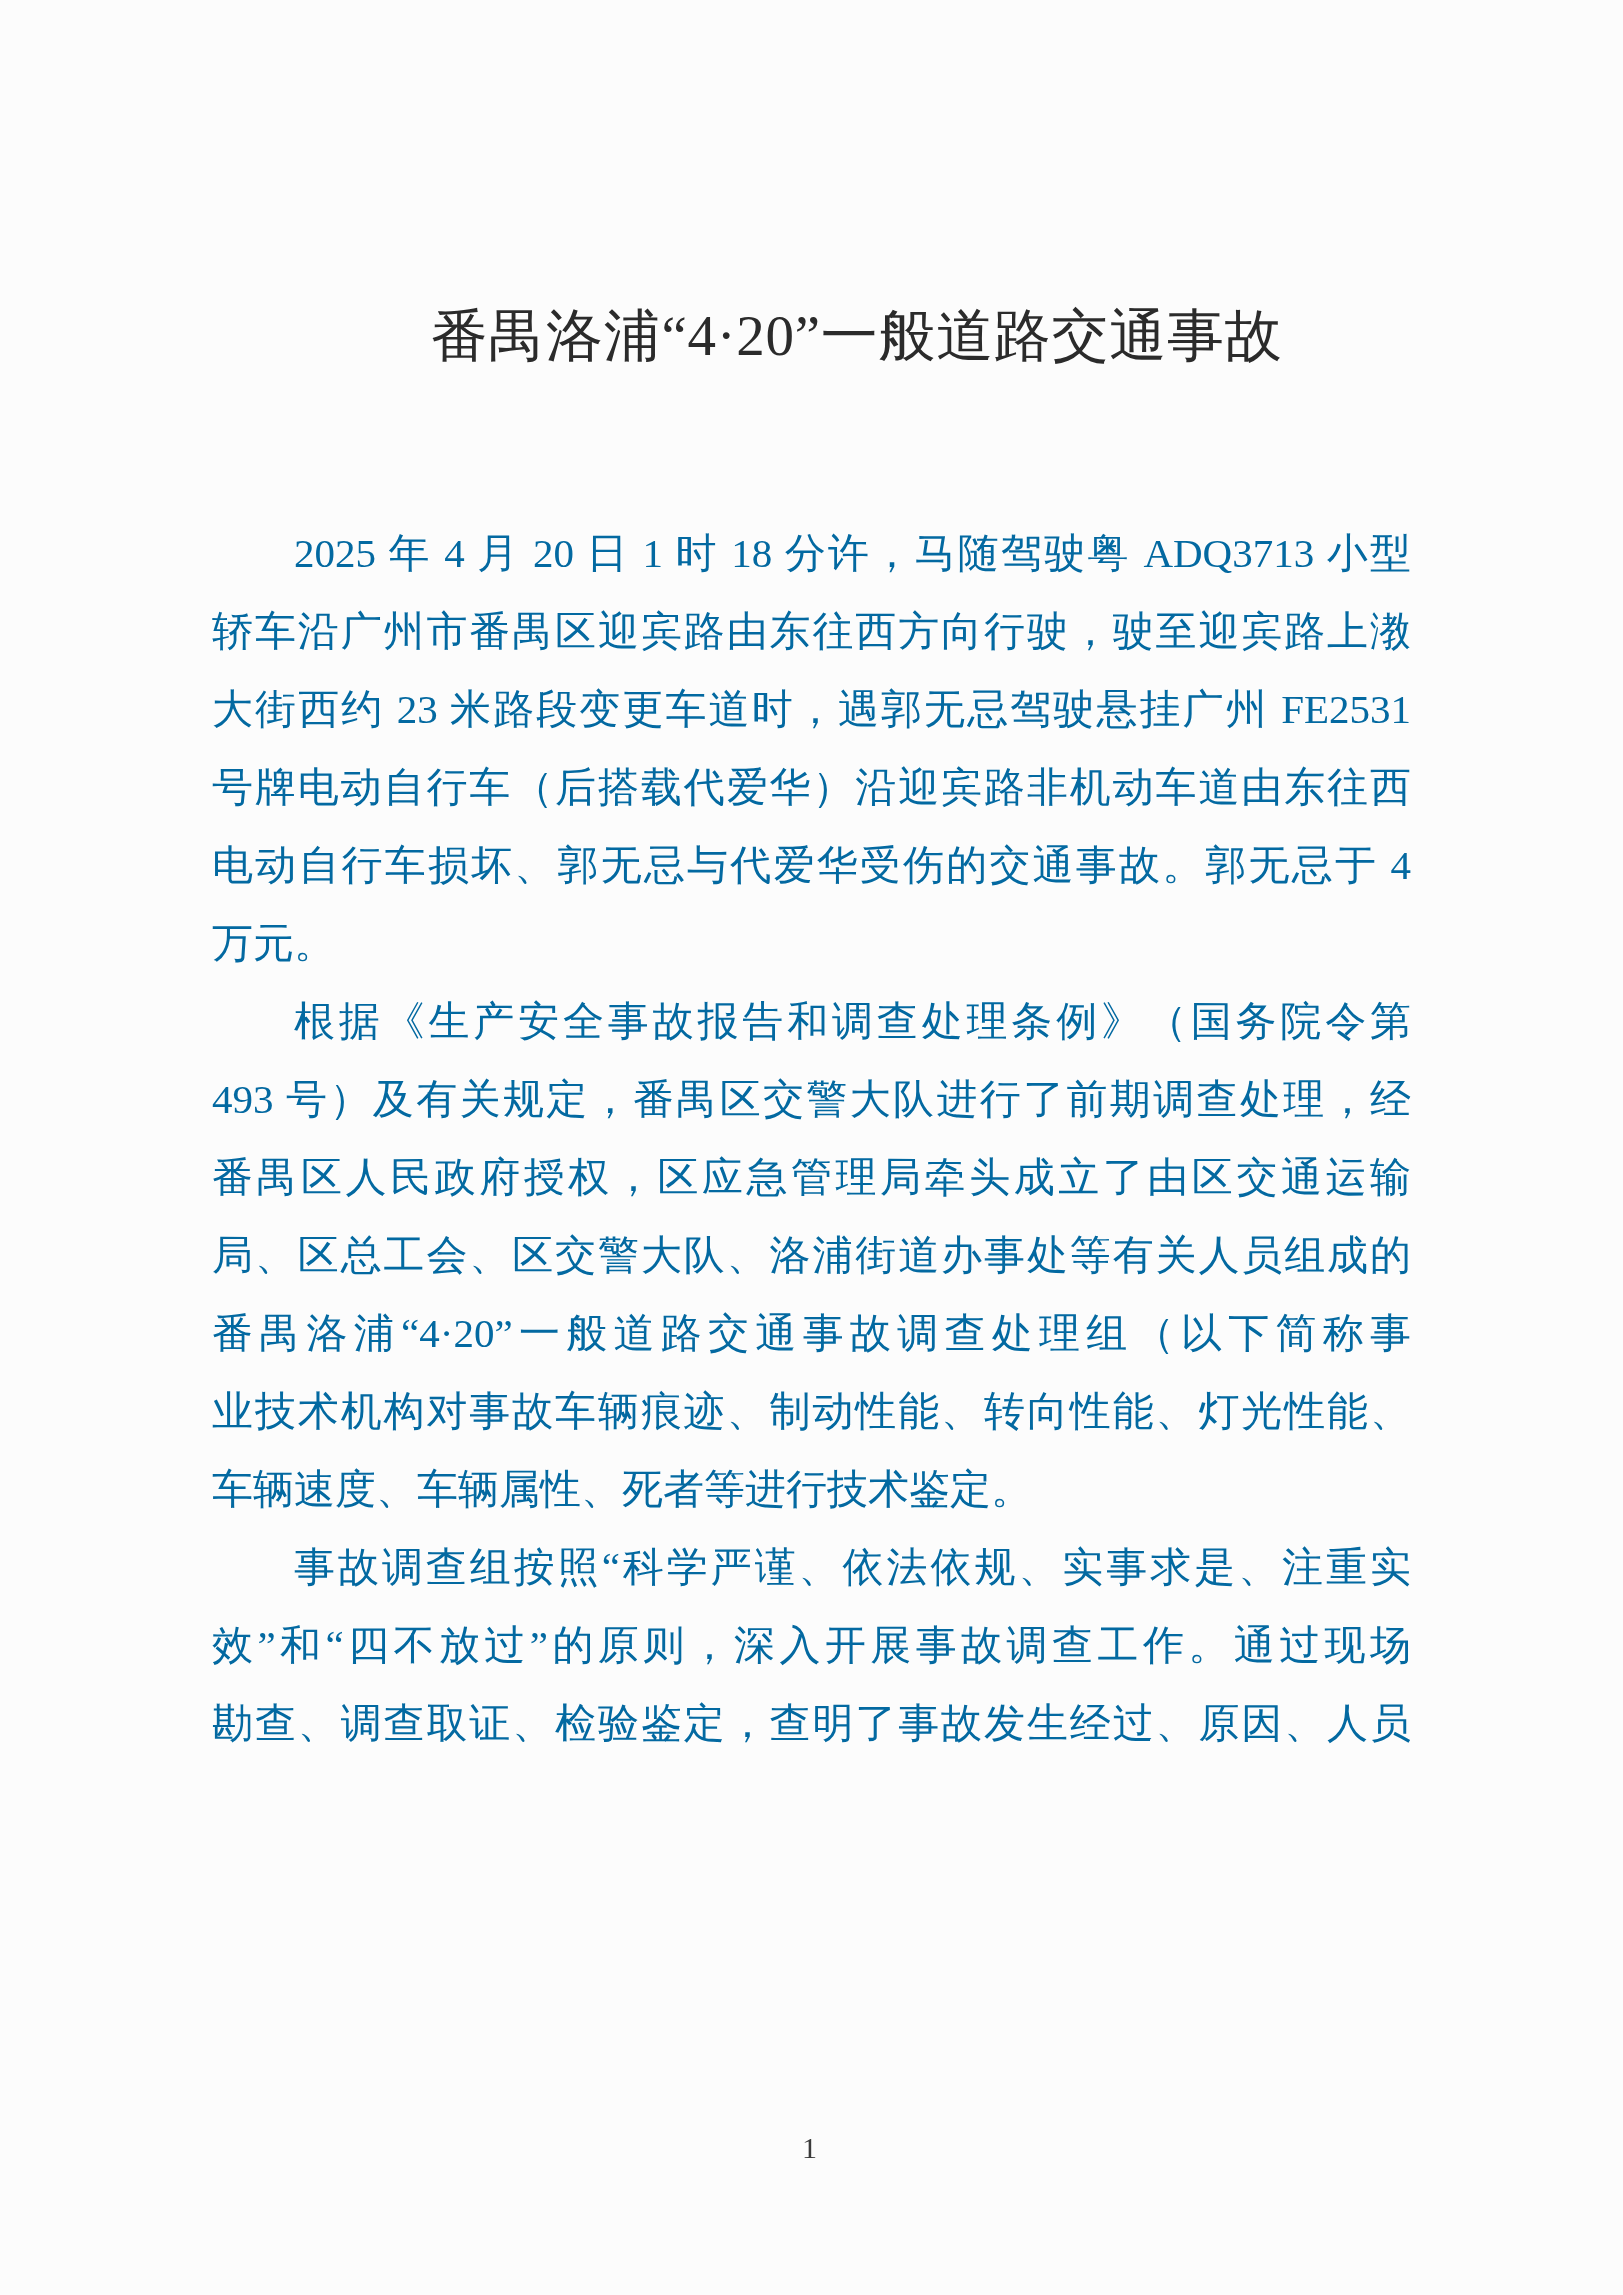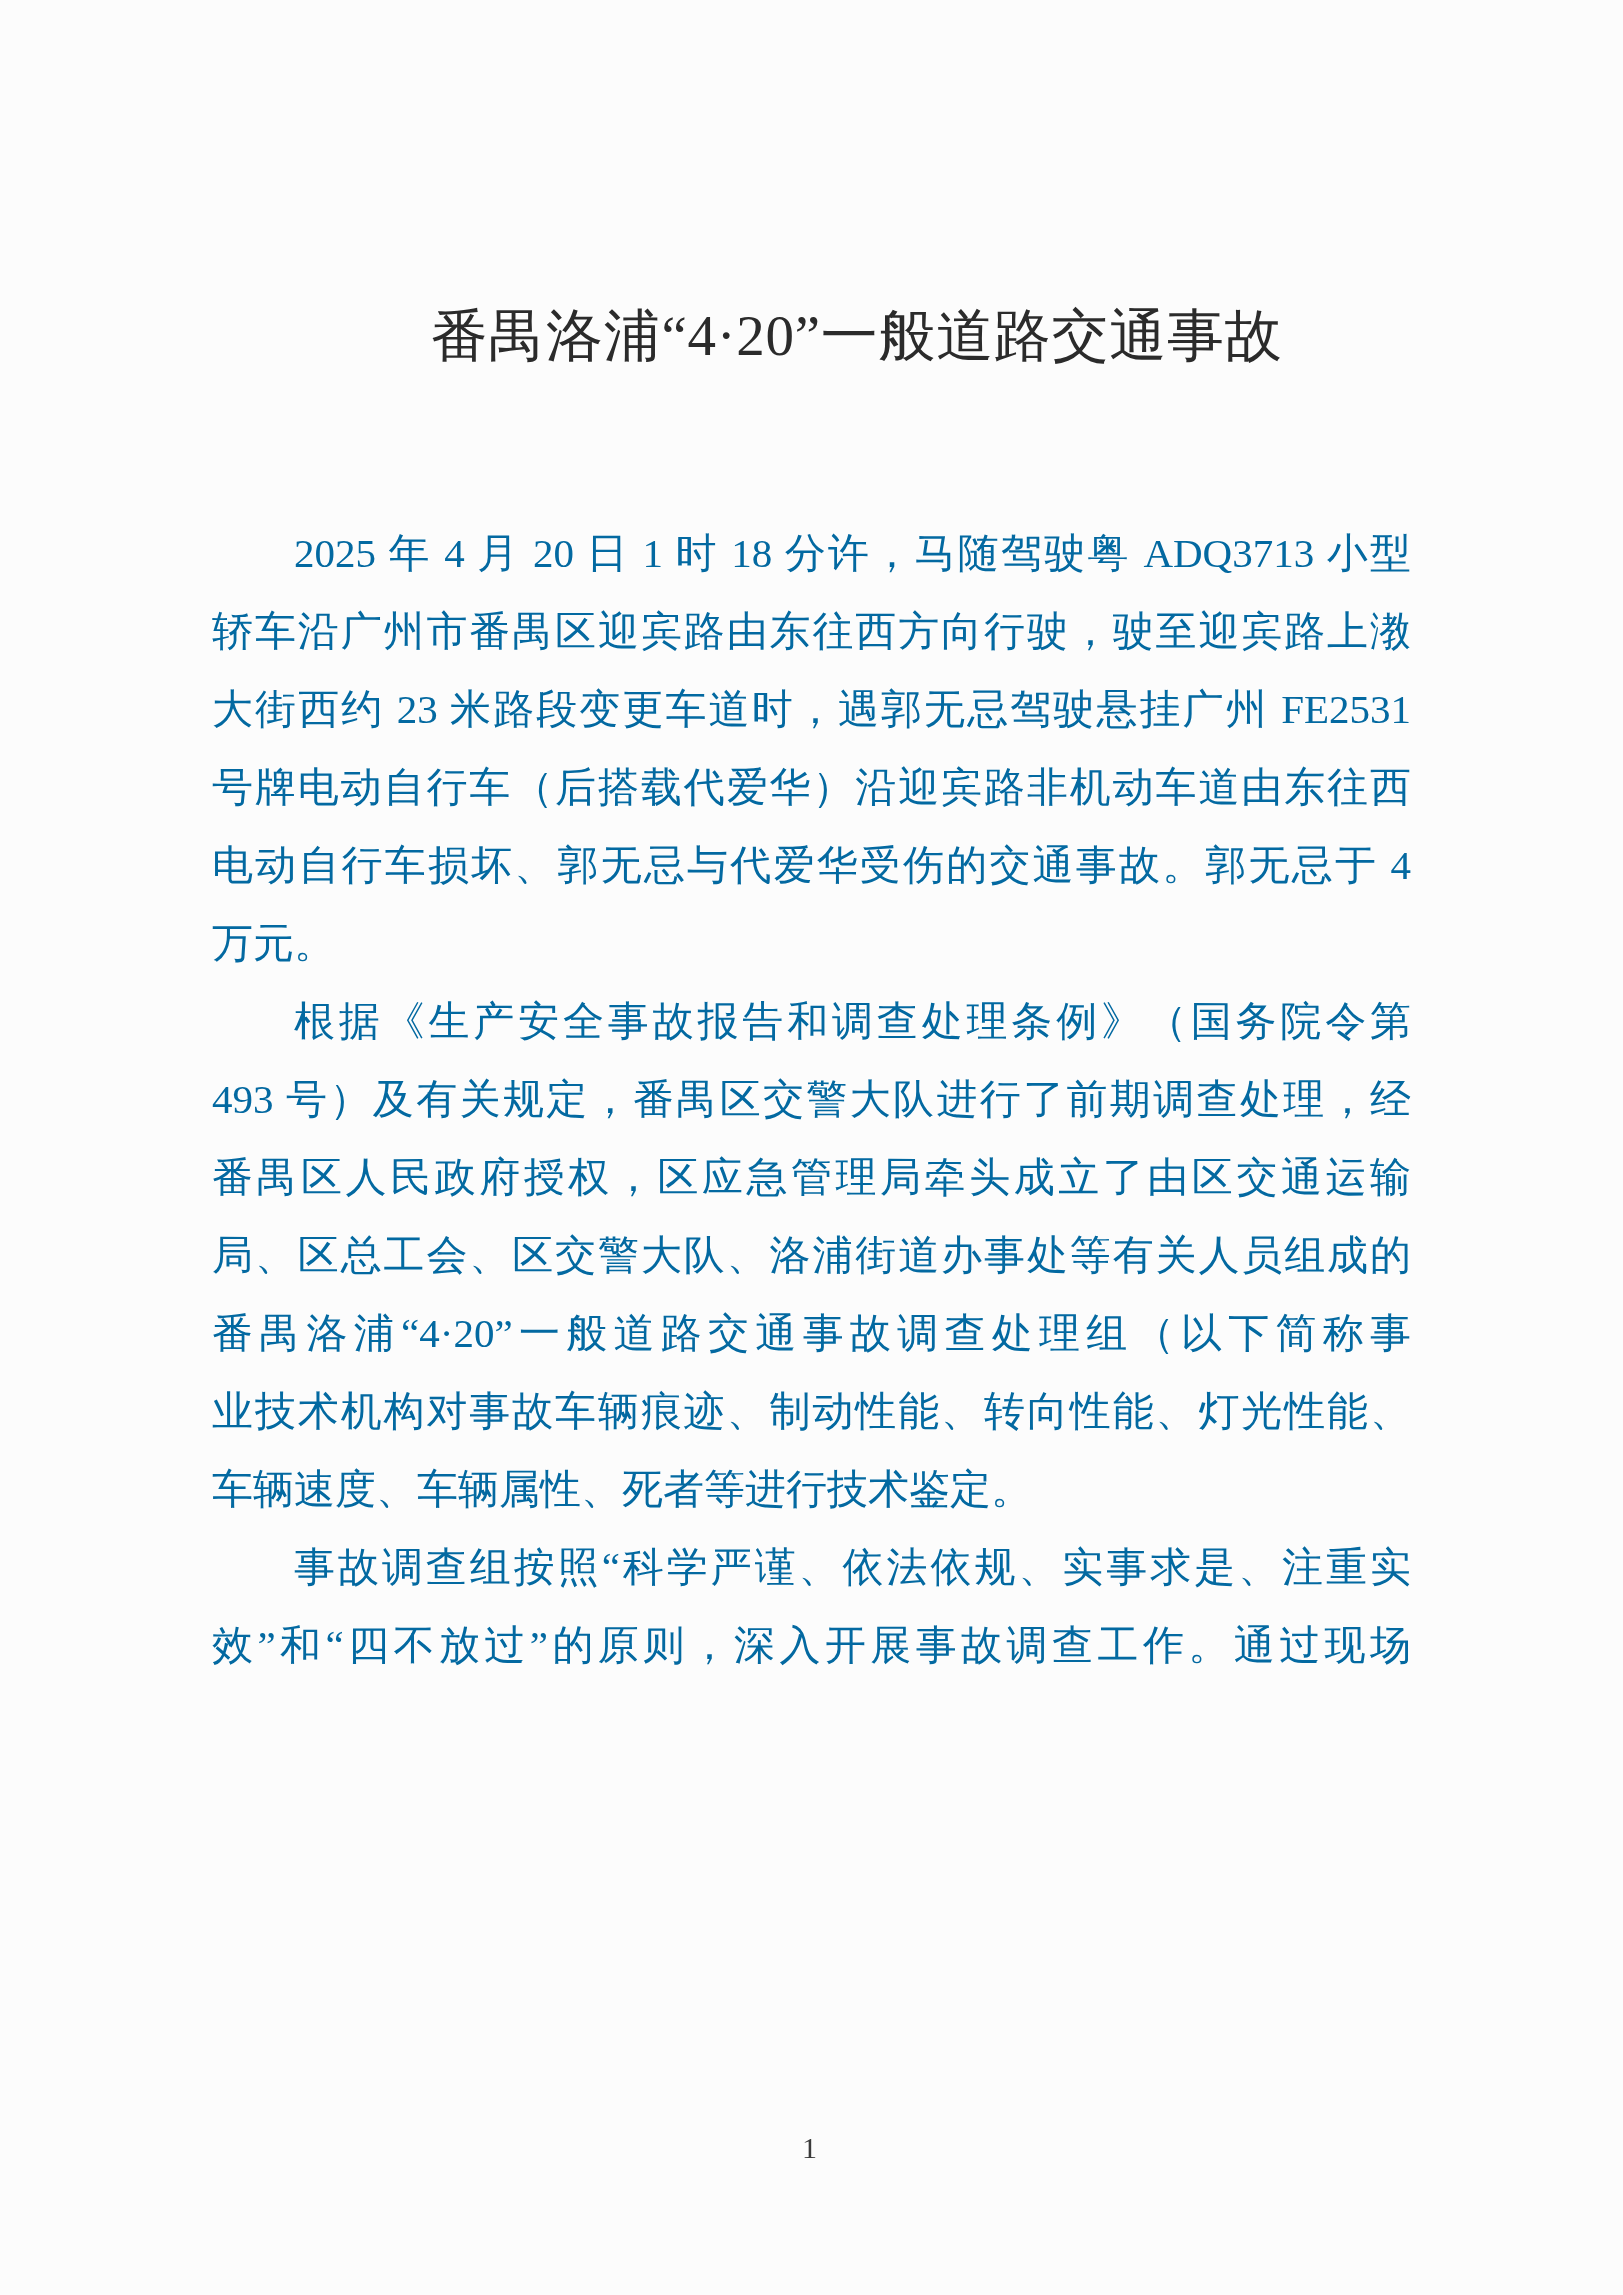--- a/index.html
+++ b/index.html
@@ -81,20 +81,21 @@
       <div class="line">番禺区人民政府授权，区应急管理局牵头成立了由区交通运输</div>
       <div class="line">局、区总工会、区交警大队、洛浦街道办事处等有关人员组成的</div>
       <div class="line">番禺洛浦“4·20”一般道路交通事故调查处理组（以下简称事</div>
       <div class="line">业技术机构对事故车辆痕迹、制动性能、转向性能、灯光性能、</div>
       <div class="line para-end">车辆速度、车辆属性、死者等进行技术鉴定。</div>
     </div>
 
     <div class="paragraph">
       <div class="line indent">事故调查组按照“科学严谨、依法依规、实事求是、注重实</div>
       <div class="line">效”和“四不放过”的原则，深入开展事故调查工作。通过现场</div>
+      <div class="line">勘查、调查取证、检验鉴定，查明了事故发生经过、原因、人员</div>
     </div>
 
   </div>
 
   <div class="page-number">1</div>
 
 </div>
 
 
 </body></html>

